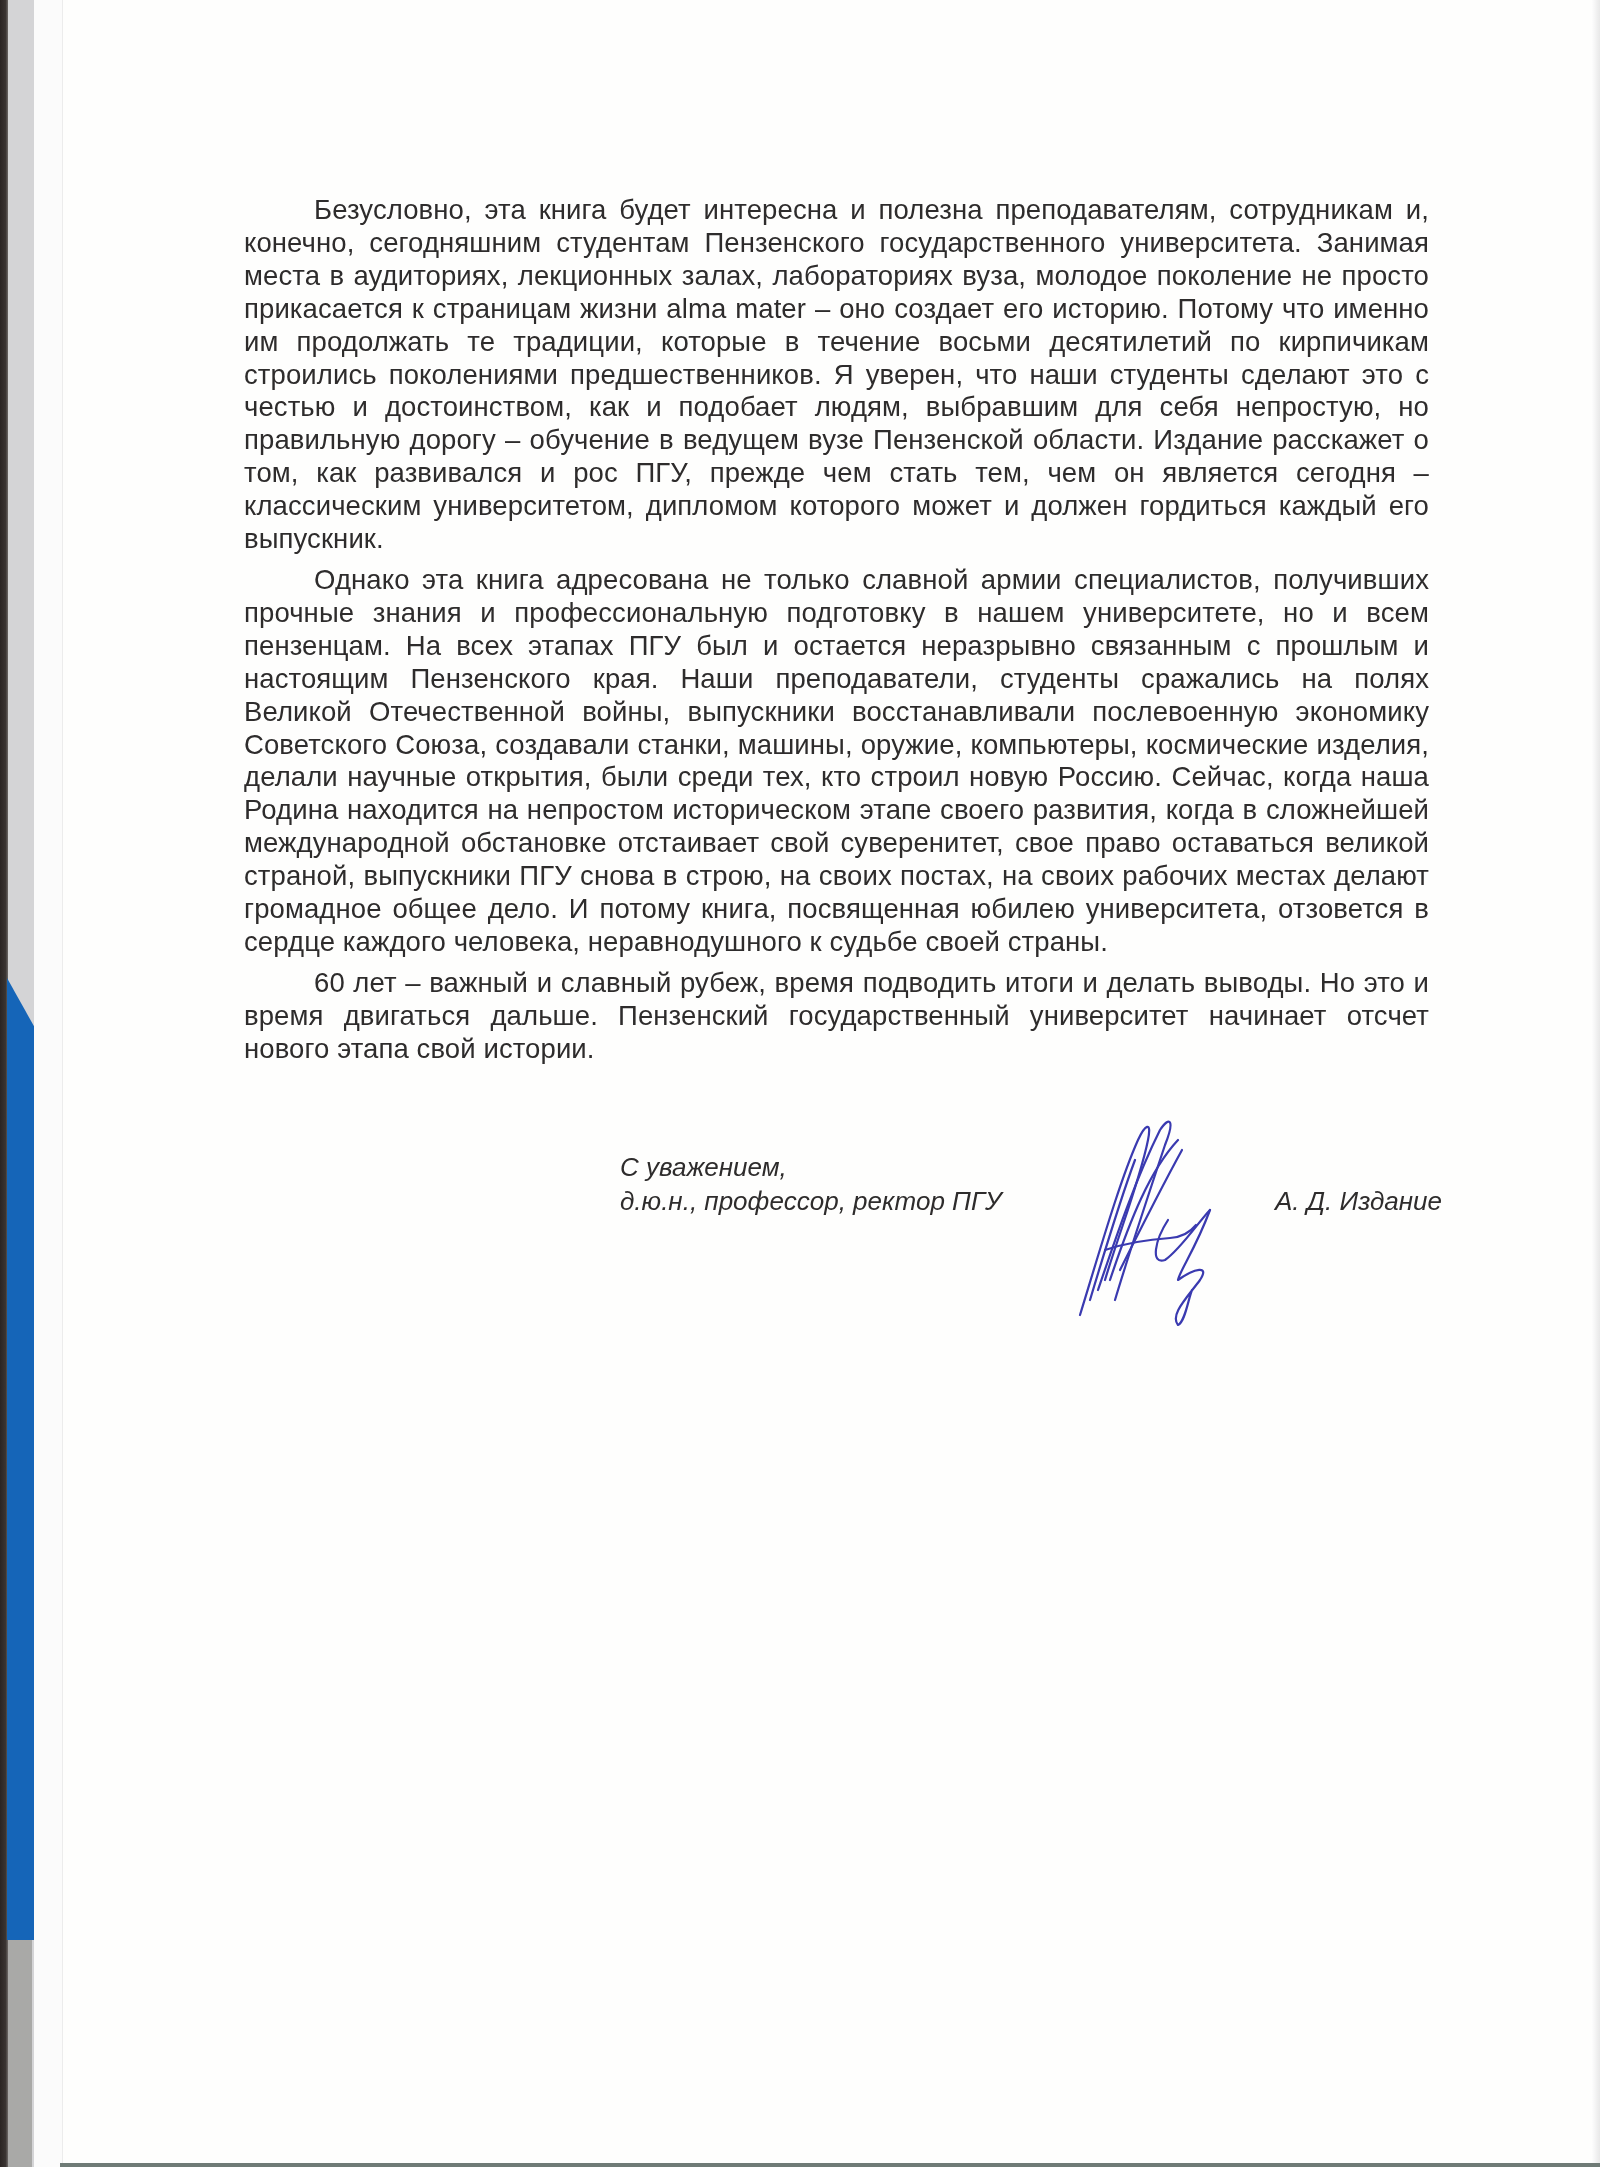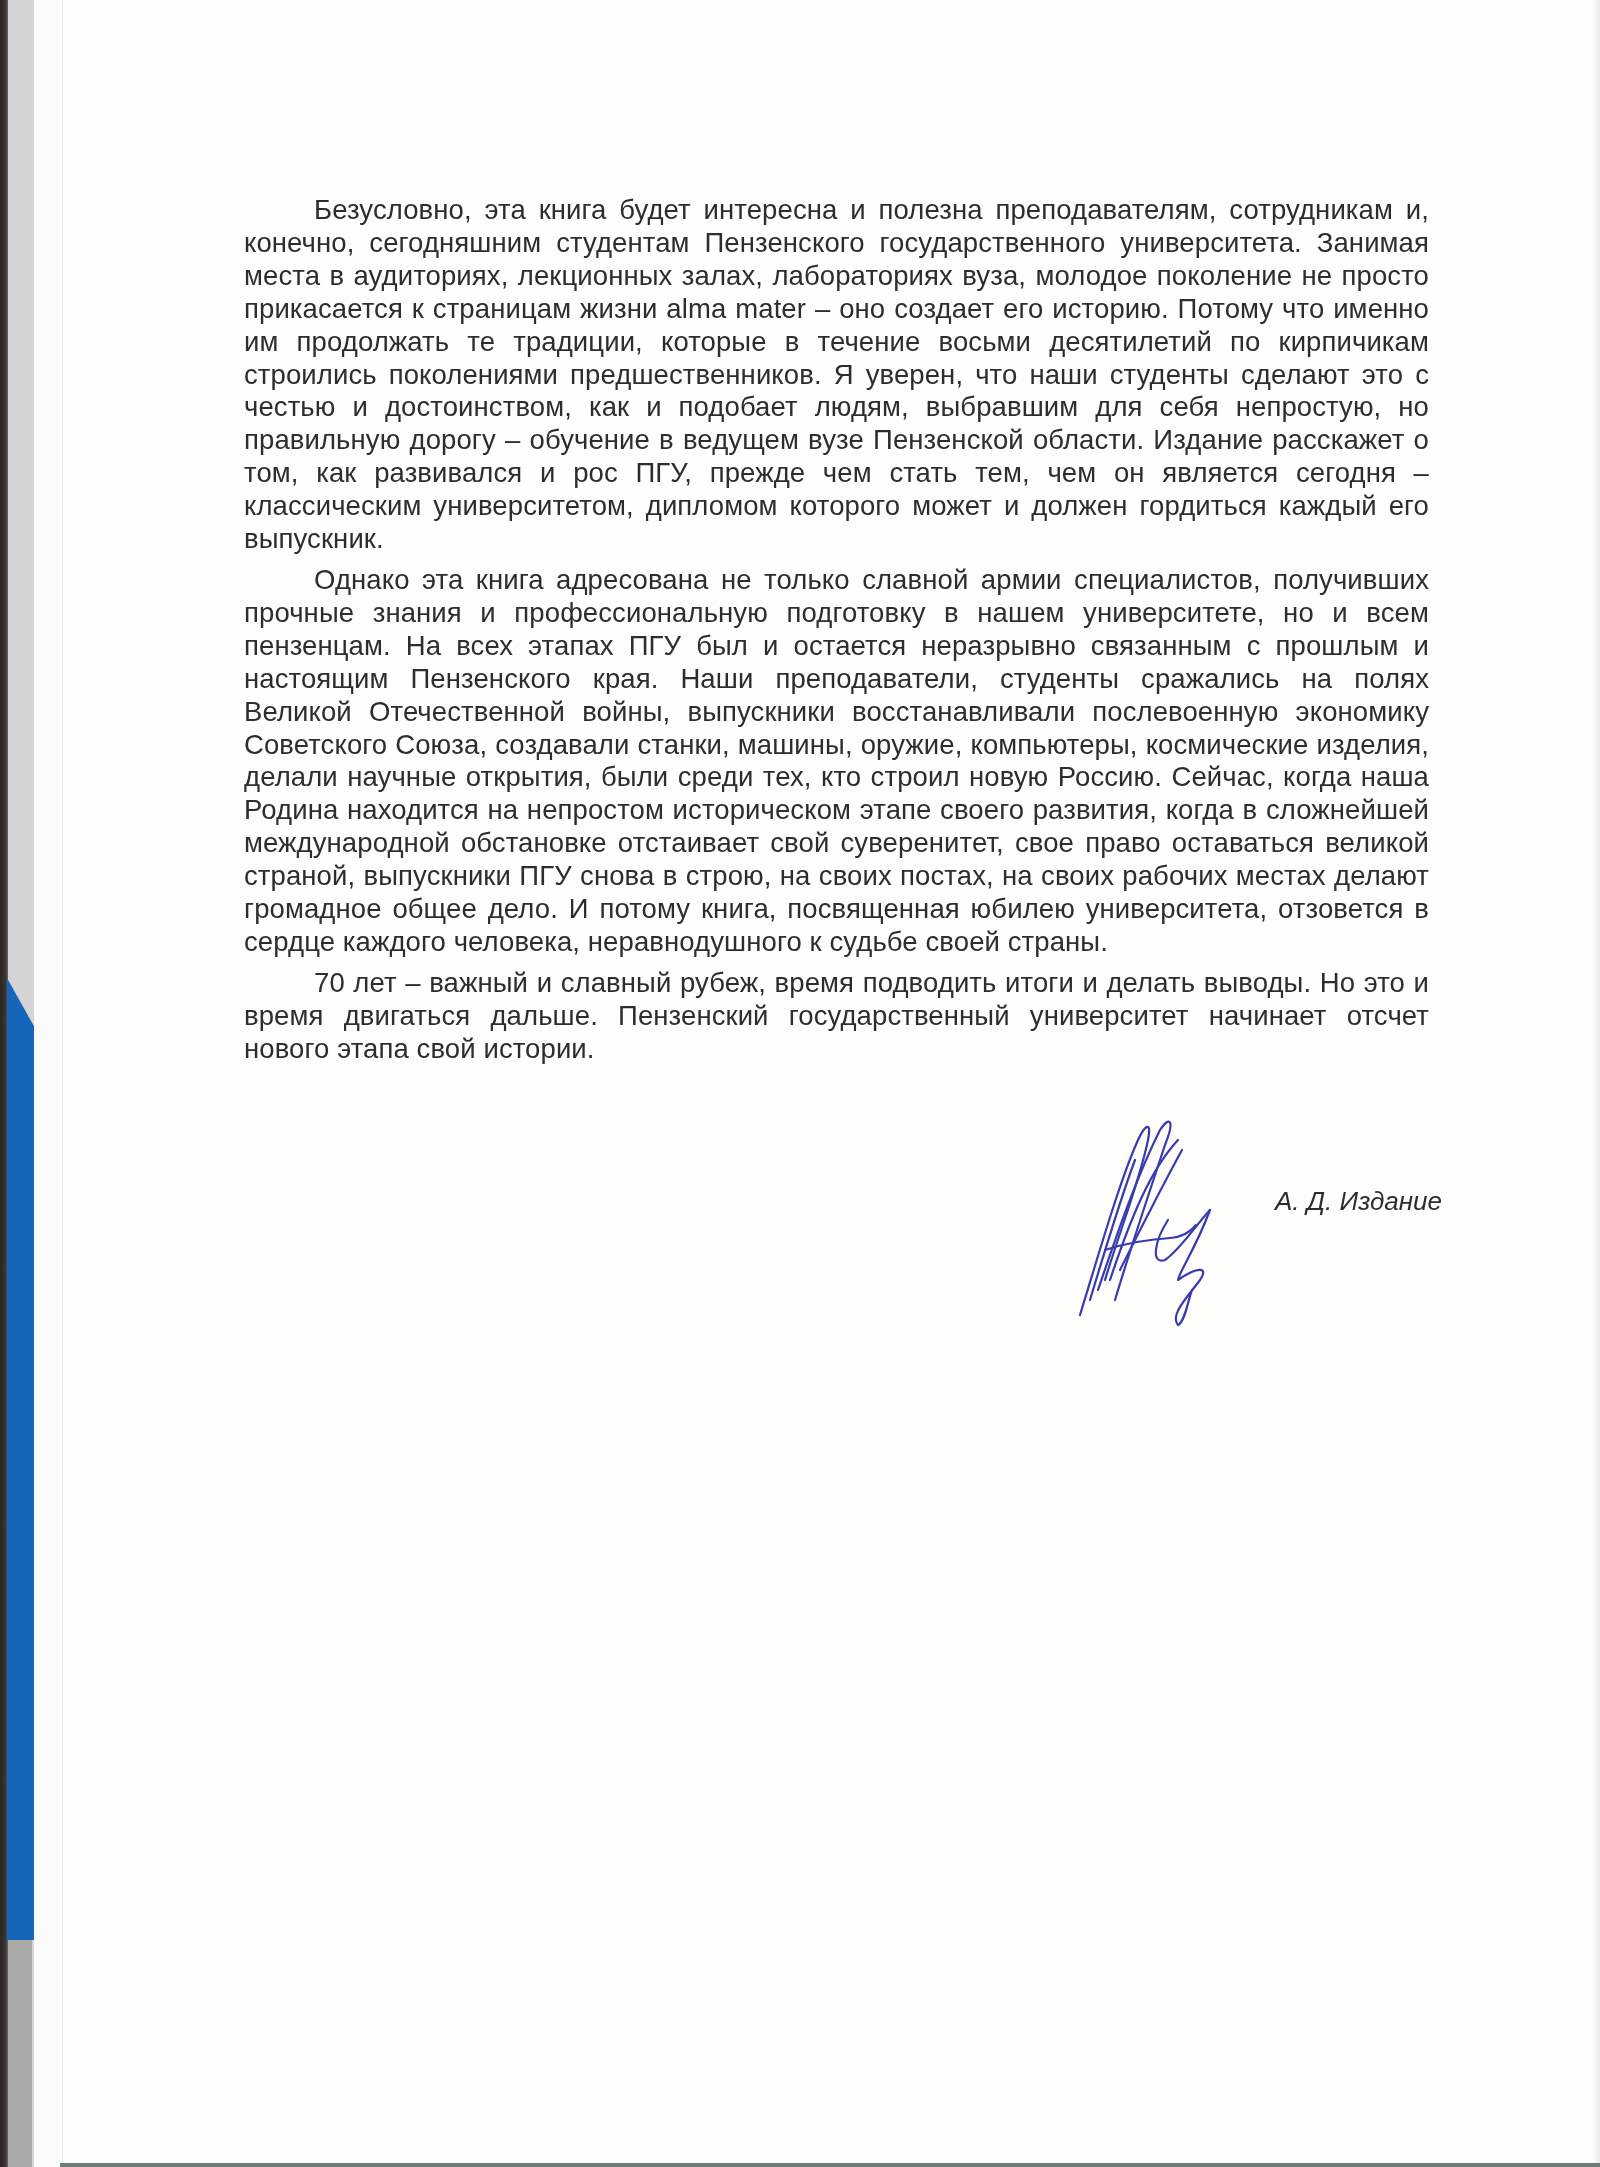--- a/index.html
+++ b/index.html
@@ -128,24 +128,28 @@
 <div class="edge-grey-low"></div>
 <div class="edge-white"></div>
 
 <div class="page"></div>
 <div class="right-shade"></div>
 <div class="bottom-shade"></div>
 
 <div class="text-block">
   <p>Безусловно, эта книга будет интересна и полезна преподавателям, сотрудникам и, конечно, сегодняшним студентам Пензенского государственного университета. Занимая места в аудиториях, лекционных залах, лабораториях вуза, молодое поколе­ние не просто прикасается к страницам жизни alma mater – оно создает его историю. Потому что именно им продолжать те традиции, которые в течение восьми десятиле­тий по кирпичикам строились поколениями предшественников. Я уверен, что наши студенты сделают это с честью и достоинством, как и подобает людям, выбравшим для себя непростую, но правильную дорогу – обучение в ведущем вузе Пензенской обла­сти. Издание расскажет о том, как развивался и рос ПГУ, прежде чем стать тем, чем он является сегодня – классическим университетом, дипломом которого может и должен гордиться каждый его выпускник.</p>
   <p>Однако эта книга адресована не только славной армии специалистов, получив­ших прочные знания и профессиональную подготовку в нашем университете, но и всем пензенцам. На всех этапах ПГУ был и остается неразрывно связанным с про­шлым и настоящим Пензенского края. Наши преподаватели, студенты сражались на полях Великой Отечественной войны, выпускники восстанавливали послевоен­ную экономику Советского Союза, создавали станки, машины, оружие, компьютеры, космические изделия, делали научные открытия, были среди тех, кто строил новую Россию. Сейчас, когда наша Родина находится на непростом историческом этапе своего развития, когда в сложнейшей международной обстановке отстаивает свой суверенитет, свое право оставаться великой страной, выпускники ПГУ снова в строю, на своих постах, на своих рабочих местах делают громадное общее дело. И потому книга, посвященная юбилею университета, отзовется в сердце каждого человека, не­равнодушного к судьбе своей страны.</p>
-  <p>70 лет – важный и славный рубеж, время подводить итоги и делать выводы. Но это и время двигаться дальше. Пензенский государственный университет начинает отсчет нового этапа свой истории.</p>
+  <p>60 лет – важный и славный рубеж, время подводить итоги и делать выводы. Но это и время двигаться дальше. Пензенский государственный университет начинает отсчет нового этапа свой истории.</p>
 </div>
 
 <div class="signature-area">
+  <div class="closing">
+    <div>С уважением,</div>
+    <div>д.ю.н., профессор, ректор ПГУ</div>
+  </div>
   <svg class="signature-svg" viewBox="0 0 200 230">
     <g fill="none" stroke="#3a3ab0" stroke-width="2.2" stroke-linecap="round" stroke-linejoin="round">
       <path d="M20 215 C 40 150, 60 80, 78 40 C 85 25, 92 20, 88 40 C 80 80, 60 130, 45 180"></path>
       <path d="M30 200 C 45 150, 60 100, 75 60"></path>
       <path d="M38 190 C 55 140, 75 80, 100 30 C 110 15, 115 20, 105 45 C 90 90, 70 150, 55 200"></path>
       <path d="M50 180 C 70 120, 90 70, 118 40"></path>
       <path d="M60 170 C 80 130, 100 90, 122 50"></path>
       <path d="M45 150 C 60 145, 80 140, 110 138 C 125 137, 132 130, 136 125"></path>
       <path d="M108 120 C 95 140, 90 165, 105 160 C 120 150, 140 120, 150 110"></path>
       <path d="M150 110 C 135 150, 120 170, 118 180 C 135 168, 150 165, 140 180 C 125 200, 110 215, 118 225 C 125 222, 128 200, 132 190"></path>

